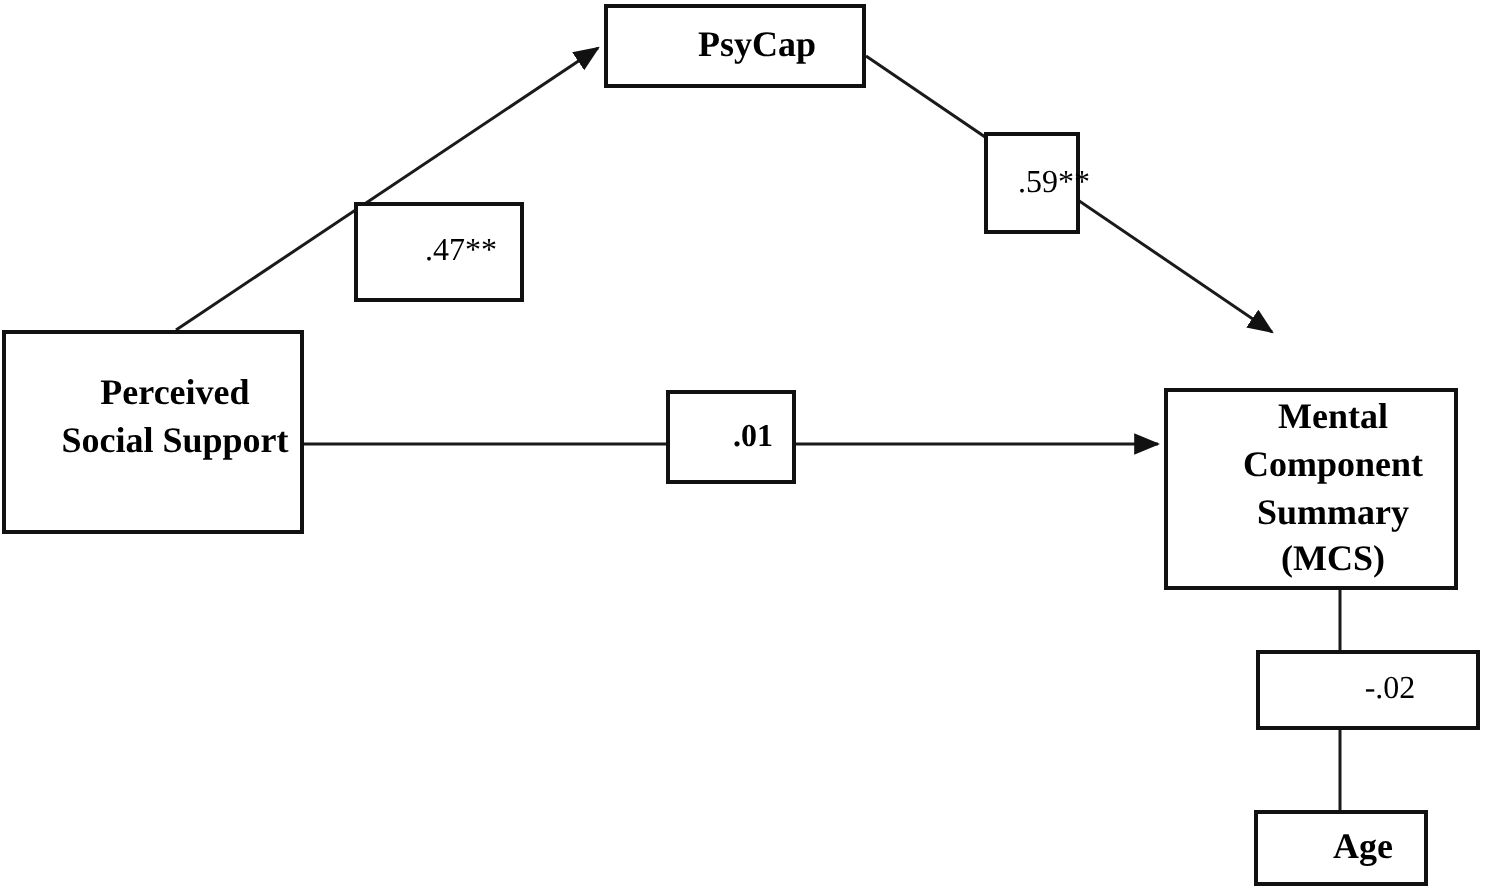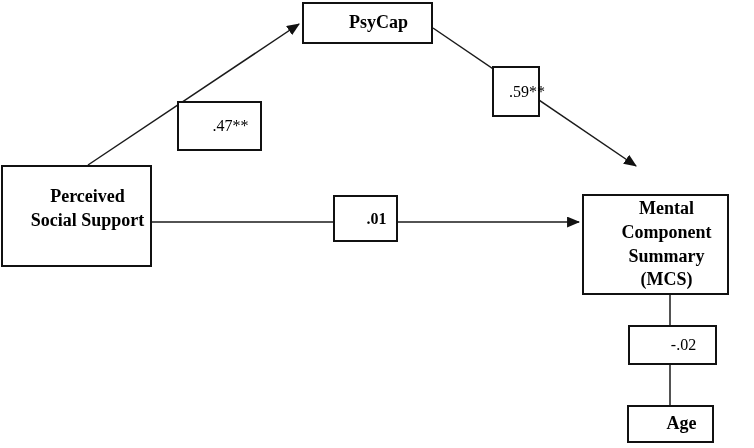--- a/index.html
+++ b/index.html
@@ -47,21 +47,21 @@
     font-weight: normal;
     font-size: 16px;
   }
   .node-psycap { left: 302px; top: 2px;   width: 131px; height: 42px; }
   .node-pss    { left: 1px;   top: 165px; width: 151px; height: 102px; padding-bottom: 14px; }
   .node-mcs    { left: 582px; top: 170px; width: 147px; height: 101px; margin-top: 24px; }
   .node-age    { left: 627px; top: 405px; width: 87px;  height: 38px; }
   .coef-a      { left: 177px; top: 57px;  width: 85px;  height: 50px; margin-top: 44px; }
   .coef-b      { left: 492px; top: 66px;  width: 48px;  height: 51px; }
   .coef-c      { left: 333px; top: 195px; width: 65px;  height: 47px; font-weight: bold; }
-  .coef-d      { left: 628px; top: 325px; width: 89px;  height: 40px; }
+  .coef-d      { left: 628px; top: 325px; width: 112px;  height: 40px; }
   .line-span { display: block; }
 </style>
 </head>
 <body>
 
 <div class="canvas">
 
   <svg class="arrow-layer" viewBox="0 0 754 448" xmlns="http://www.w3.org/2000/svg" aria-hidden="true">
     <defs>
       <marker id="arrowhead" viewBox="0 0 12 10" refX="11" refY="5" markerUnits="userSpaceOnUse" markerWidth="13" markerHeight="11" orient="auto">

